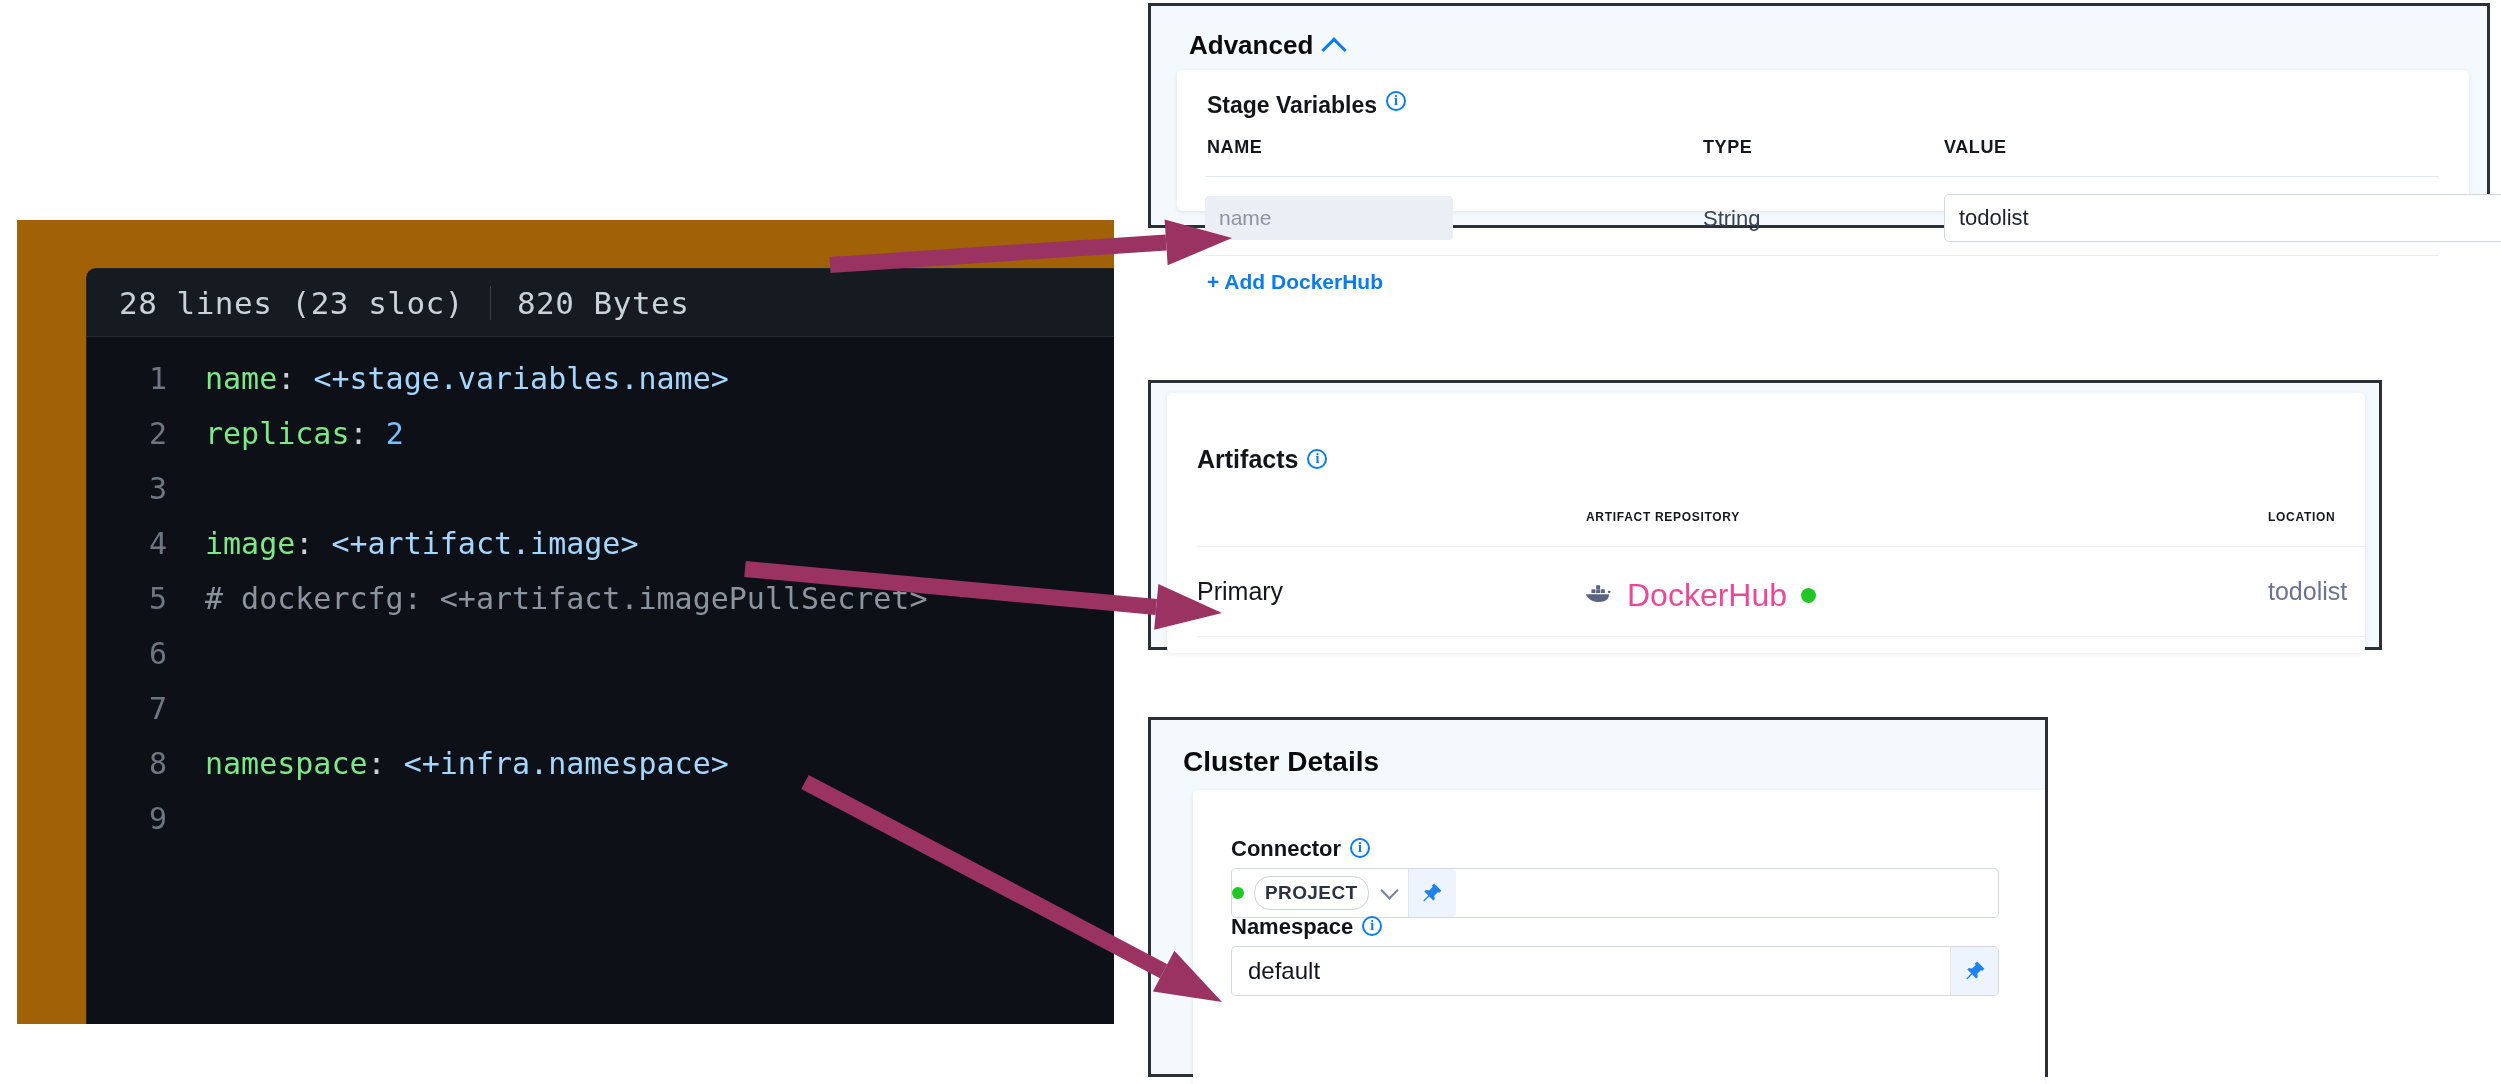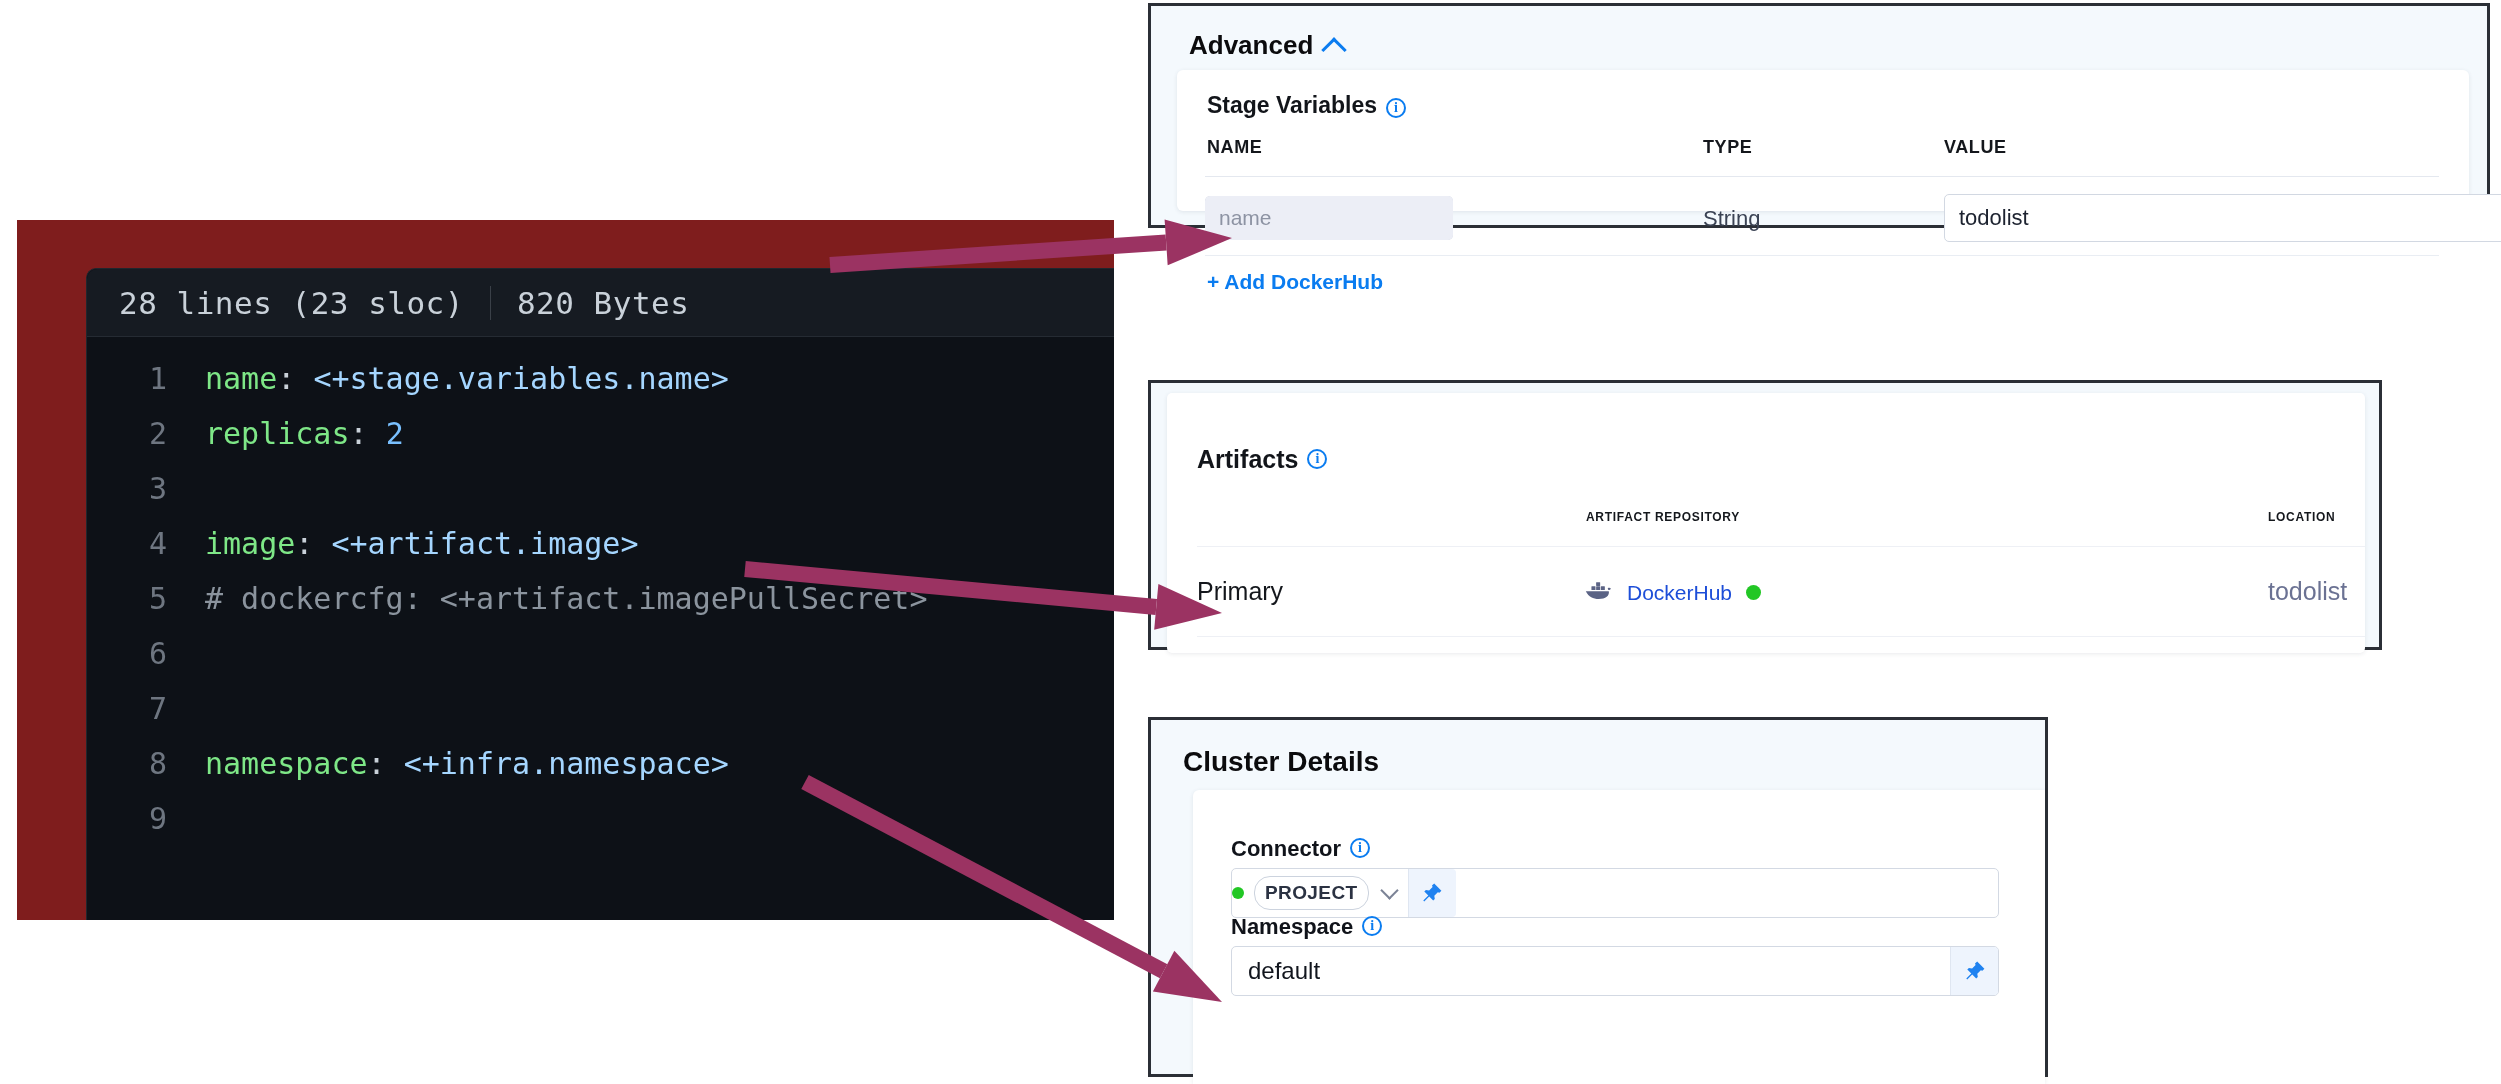--- a/index.html
+++ b/index.html
@@ -17,22 +17,22 @@
     height: 1084px;
     background: #ffffff;
   }
 
   
   #code-panel {
     position: absolute;
     left: 17px;
     top: 220px;
     width: 1097px;
-    height: 700px;
-    background: #7f1d1d;
+    height: 804px;
+    background: #a16207;
     overflow: hidden;
   }
   #code-inner {
     position: absolute;
     left: 69px;
     top: 48px;
     right: 0;
     bottom: 0;
     background: #0d1117;
     border-top-left-radius: 10px;
@@ -106,21 +106,21 @@
     border-left: 3px solid #0a7cf0; border-top: 3px solid #0a7cf0;
     transform: rotate(45deg); position: relative; top: 4px;
   }
   #adv-card {
     position: absolute; left: 26px; top: 64px; right: 18px; bottom: 14px;
     border-radius: 6px;
   }
   #sv-label {
     position: absolute; left: 30px; top: 22px;
     font-size: 23px; font-weight: bold; color: #12151a;
-    display: flex; align-items: flex-end; gap: 9px;
+    display: flex; align-items: flex-start; gap: 9px;
   }
   .info-icon {
     display: inline-flex; align-items: center; justify-content: center;
     width: 20px; height: 20px; border: 2px solid #0a7cf0; border-radius: 50%;
     color: #0a7cf0; font-size: 14px; font-weight: bold;
     font-family: "Liberation Serif", serif; line-height: 1;
     position: relative; top: -1px;
   }
   .sv-col-head {
     position: absolute; top: 67px;
@@ -187,21 +187,21 @@
   #art-head-repo { left: 419px; }
   #art-head-loc  { left: 1101px; }
   #art-divider {
     position: absolute; left: 30px; right: 0; top: 153px;
     height: 1px; background: #eef0f5;
   }
   #art-row { position: absolute; left: 30px; right: 0; top: 176px; height: 60px; }
   .art-type { position: absolute; left: 0; top: 8px; font-size: 25px; color: #14171c; }
   .art-repo {
     position: absolute; left: 386px; top: 8px;
-    font-size: 21px; color: #1d4ed8;
+    font-size: 32px; color: #ec4899;
     display: flex; align-items: center; gap: 14px;
   }
   .status-dot {
     width: 15px; height: 15px; border-radius: 50%; background: #22c725;
     display: inline-block;
   }
   .art-loc { position: absolute; left: 1071px; top: 8px; font-size: 25px; color: #6b7293; }
   #art-divider2 {
     position: absolute; left: 30px; right: 0; top: 243px;
     height: 1px; background: #eef0f5;

